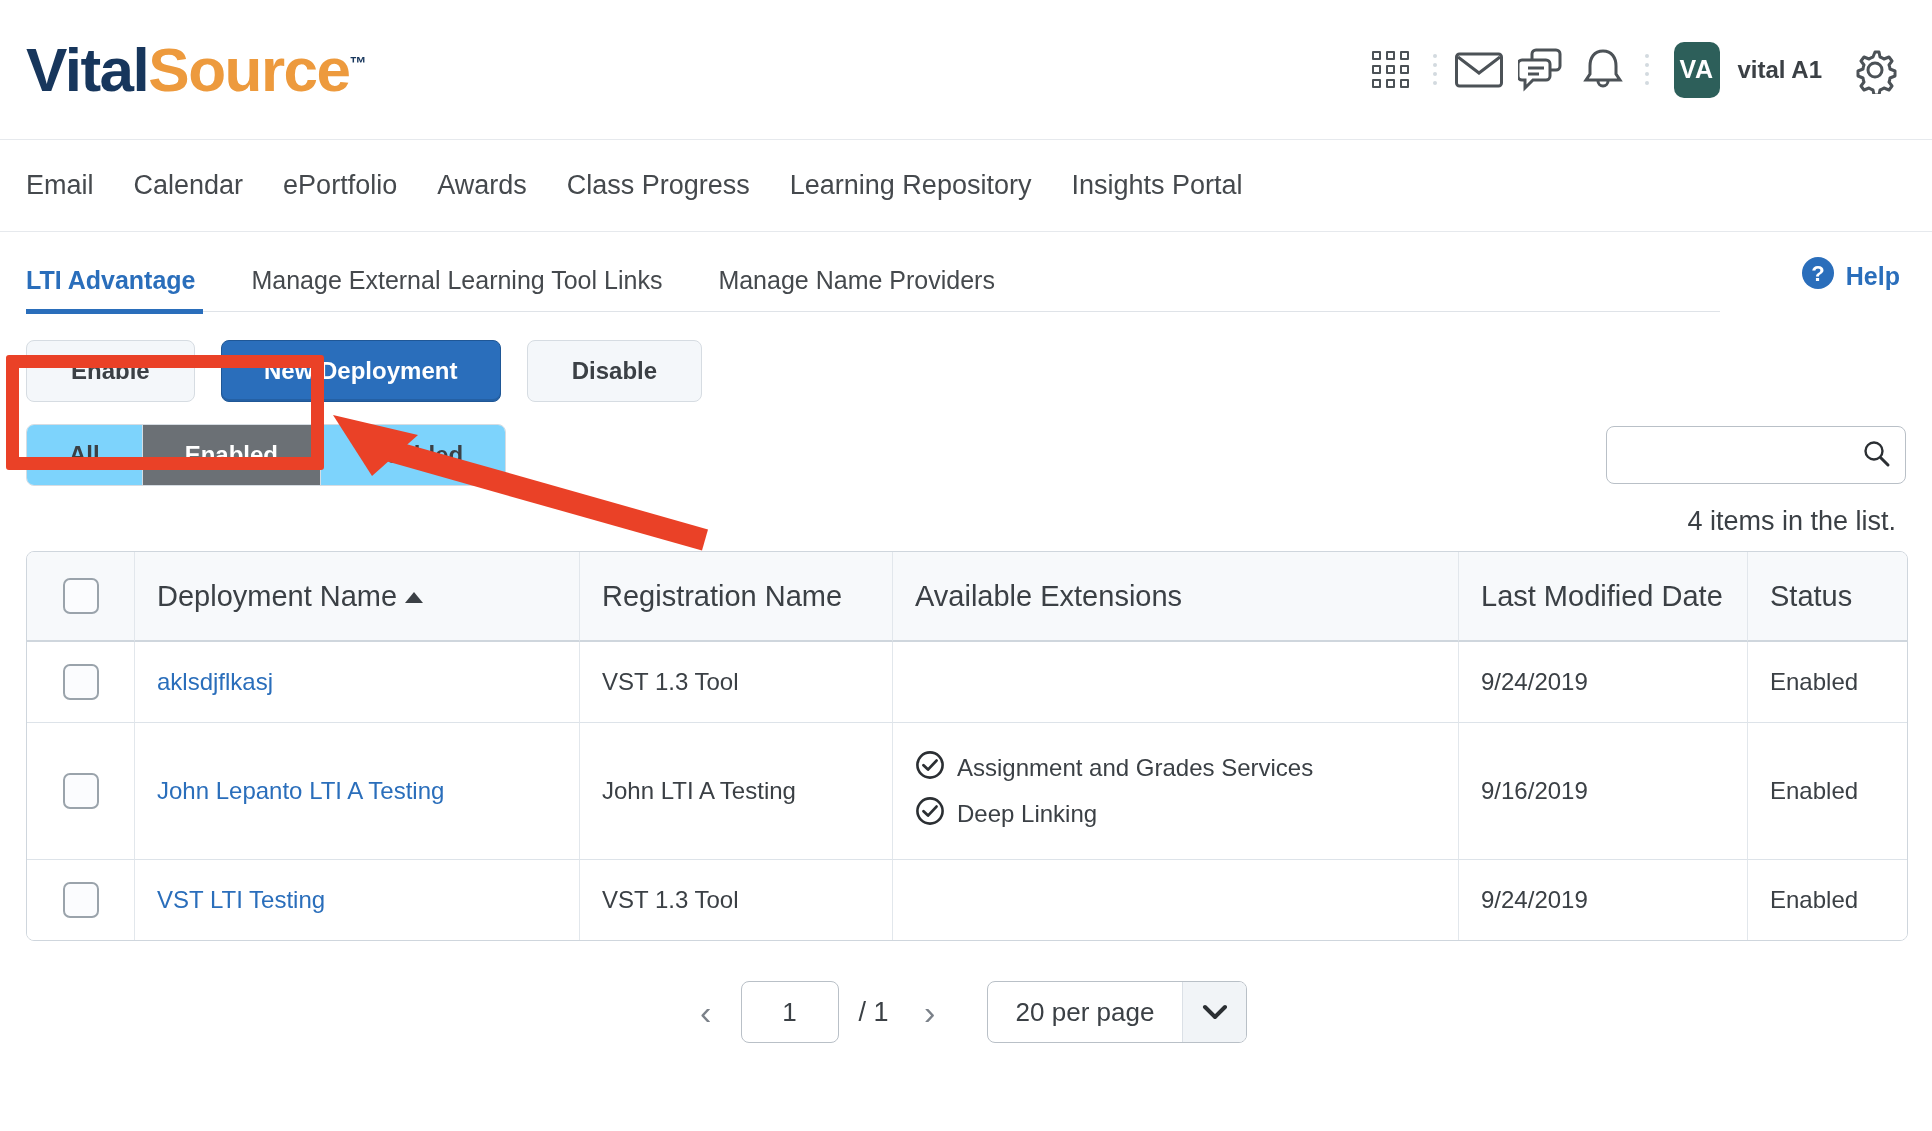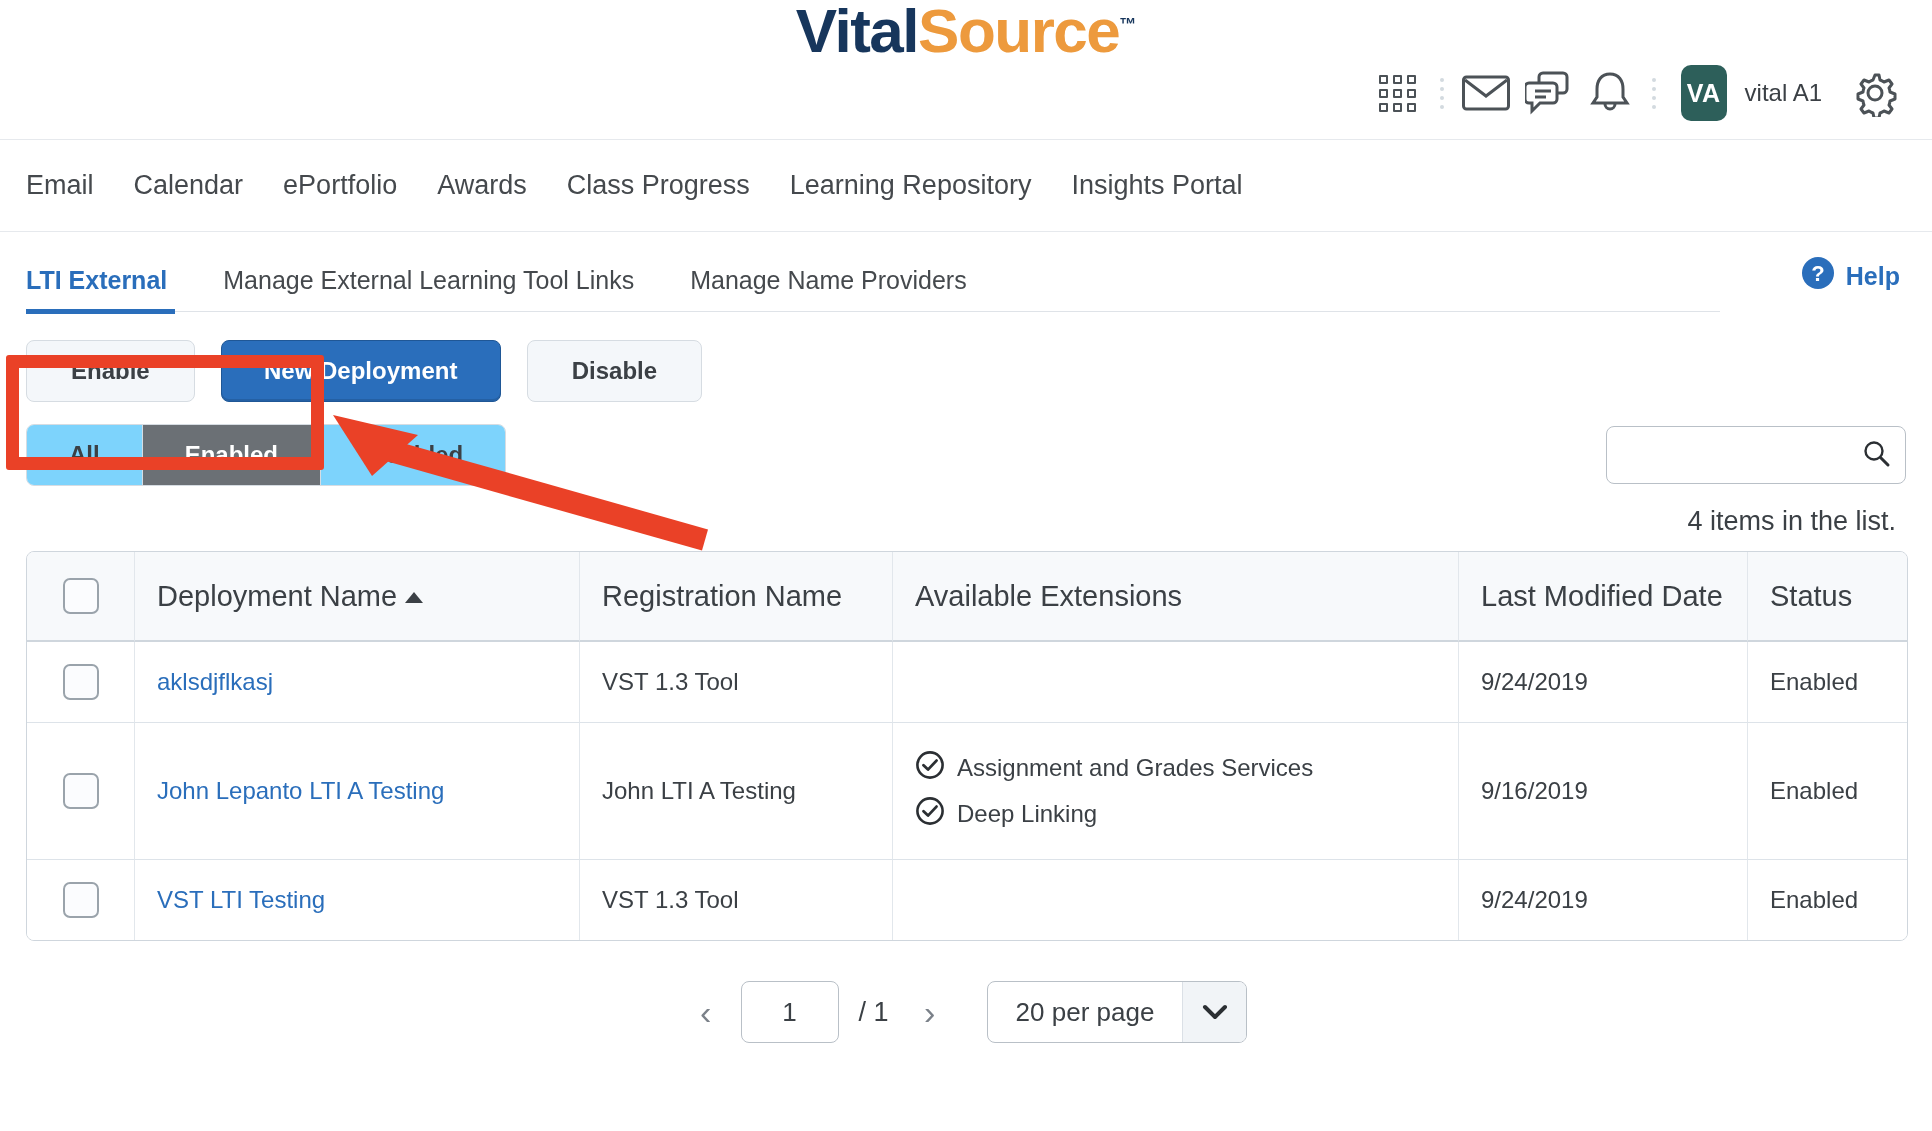--- a/index.html
+++ b/index.html
@@ -15,21 +15,20 @@
   }
 
   
   .topbar {
     height: 140px;
     border-bottom: 1px solid #e6e9ed;
     display: flex;
     align-items: center;
     padding: 0 26px 0 26px;
     position: relative;
-    flex-direction: column;
   }
   .logo {
     font-size: 62px;
     font-weight: 700;
     letter-spacing: -1.5px;
     line-height: 1;
     white-space: nowrap;
     user-select: none;
   }
   .logo .vital { color: #17365c; }
@@ -91,20 +90,21 @@
     font-weight: 700;
     display: flex; align-items: center; justify-content: center;
     margin-left: 14px;
     letter-spacing: .5px;
   }
   .username {
     font-size: 24px;
     color: #3b4045;
     margin: 0 22px 0 18px;
     white-space: nowrap;
+    font-weight: bold;
   }
 
   
   .navbar {
     height: 92px;
     display: flex;
     align-items: center;
     padding: 0 26px;
     gap: 40px;
     border-bottom: 1px solid #e6e9ed;
@@ -487,21 +487,21 @@
   <a>Calendar</a>
   <a>ePortfolio</a>
   <a>Awards</a>
   <a>Class Progress</a>
   <a>Learning Repository</a>
   <a>Insights Portal</a>
 </div>
 
 <div class="tabs-wrap">
   <div class="tabs">
-    <div class="tab active">LTI External</div>
+    <div class="tab active">LTI Advantage</div>
     <div class="tab">Manage External Learning Tool Links</div>
     <div class="tab">Manage Name Providers</div>
   </div>
   <div class="help-link">
     <span>
       <svg width="34" height="34" viewBox="0 0 34 34">
         <circle cx="17" cy="17" r="16" fill="#2a6ebb"></circle>
         <text x="17" y="25" text-anchor="middle" font-family="Liberation Sans, sans-serif" font-size="22" font-weight="bold" fill="#ffffff">?</text>
       </svg>
     </span>

